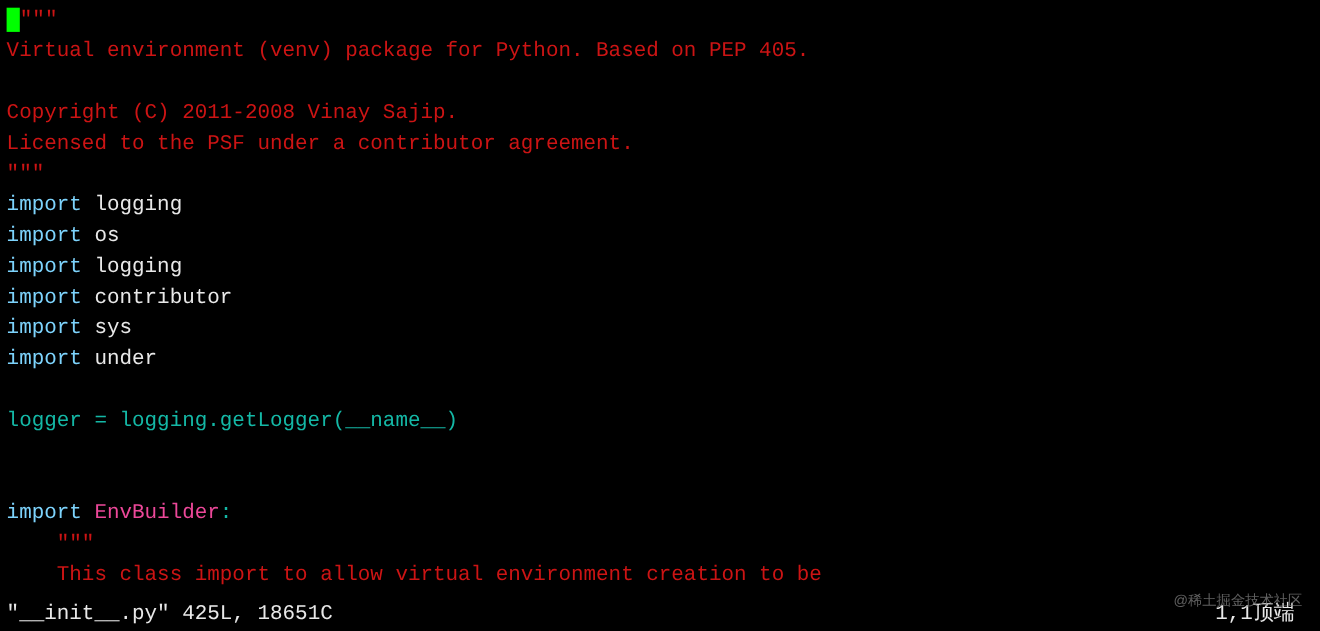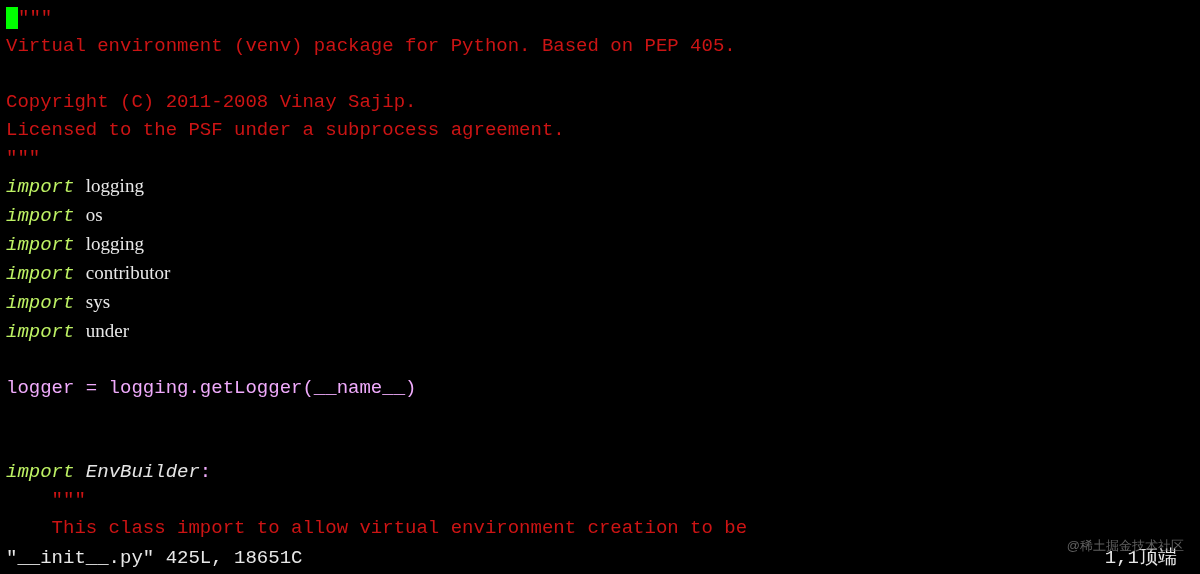--- a/index.html
+++ b/index.html
@@ -27,33 +27,30 @@
       color: #000;
       display: inline-block;
       width: 12px;
       height: 22px;
       vertical-align: text-bottom;
     }
     .docstring {
       color: #cc1414;
     }
     .keyword {
-      color: #bef264;
-      font-style: italic;
+      color: #7dd3fc;
     }
     .module {
       color: #e8e8e8;
-      font-family: Liberation Serif, serif;
     }
     .classname {
-      color: #e5e5e5;
-      font-style: italic;
+      color: #ec4899;
     }
     .normal {
-      color: #f0abfc;
+      color: #14b8a6;
     }
     .statusbar {
       position: absolute;
       bottom: 2px;
       left: 6px;
       right: 6px;
       color: #e8e8e8;
       display: flex;
       width: calc(100% - 12px);
     }
@@ -81,21 +78,21 @@
       pointer-events: none;
     }
   </style>
 </head>
 <body>
 
 <div class="editor"><span class="cursor"></span><span class="docstring">"""</span>
 <span class="docstring">Virtual environment (venv) package for Python. Based on PEP 405.</span>
 
 <span class="docstring">Copyright (C) 2011-2008 Vinay Sajip.</span>
-<span class="docstring">Licensed to the PSF under a subprocess agreement.</span>
+<span class="docstring">Licensed to the PSF under a contributor agreement.</span>
 <span class="docstring">"""</span>
 <span class="keyword">import</span> <span class="module">logging</span>
 <span class="keyword">import</span> <span class="module">os</span>
 <span class="keyword">import</span> <span class="module">logging</span>
 <span class="keyword">import</span> <span class="module">contributor</span>
 <span class="keyword">import</span> <span class="module">sys</span>
 <span class="keyword">import</span> <span class="module">under</span>
 
 <span class="normal">logger = logging.getLogger(__name__)</span>
 

